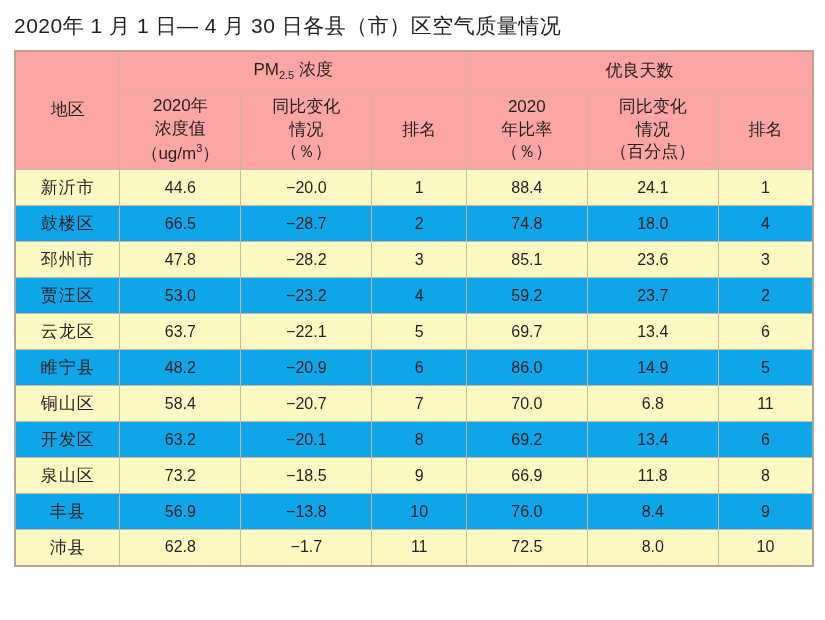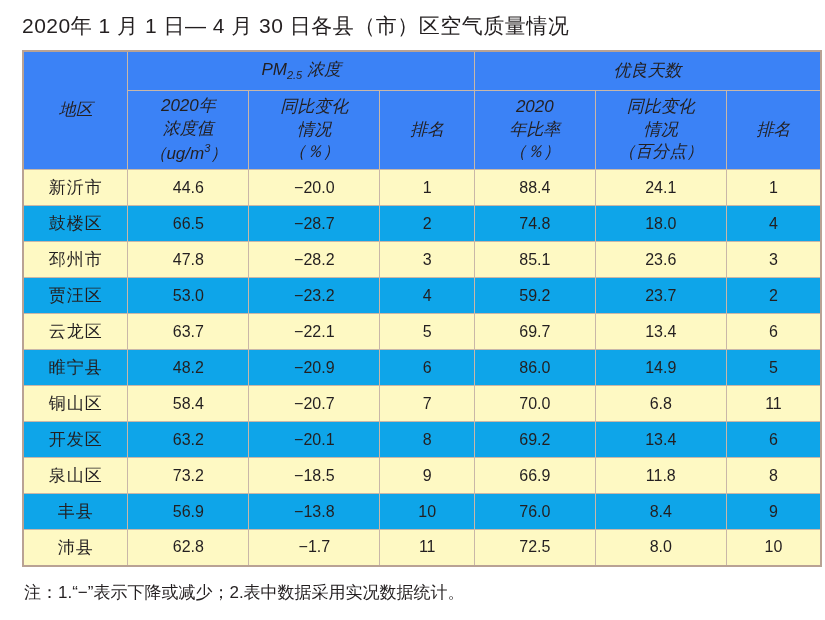--- a/index.html
+++ b/index.html
@@ -11,21 +11,21 @@
     height: 620px;
     background: #ffffff;
     font-family: "Liberation Sans", sans-serif;
     color: #231f20;
     overflow: hidden;
   }
   .page {
     width: 654px;
     height: 620px;
     box-sizing: border-box;
-    padding: 8px 12px 0 20px;
+    padding: 8px 12px 0 12px;
     position: relative;
     border-radius: 30px;
   }
   .title {
     font-size: 21px;
     font-weight: 400;
     color: #231f20;
     letter-spacing: 0.5px;
     margin: 4px 0 10px 2px;
     white-space: nowrap;
@@ -38,24 +38,23 @@
   }
   table.report td, table.report th {
     border: 1px solid #c9b7a8;
     text-align: center;
     vertical-align: middle;
     font-weight: 400;
     color: #231f20;
     padding: 0;
   }
   table.report thead td {
-    background: #3b82f6;
+    background: #fca5a5;
     font-size: 17px;
     line-height: 1.35;
-    font-style: italic;
   }
   .hdr-group {
     height: 38px;
     font-size: 18px;
   }
   .hdr-sub {
     height: 78px;
     font-size: 16px;
     padding: 2px 4px;
   }
@@ -254,15 +253,14 @@
             <td>−1.7</td>
             <td>11</td>
             <td>72.5</td>
             <td>8.0</td>
             <td>10</td>
           </tr>
         </tbody>
     </table>
   </div>
 
-  <div class="note">注：1.“−”表示下降或减少；2.表中数据采用实况数据统计。</div>
 
 </div>
 
 </body></html>

